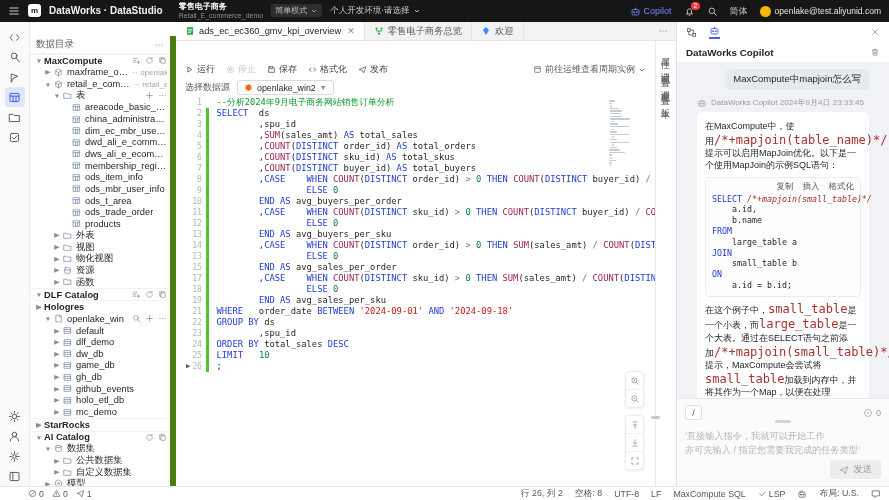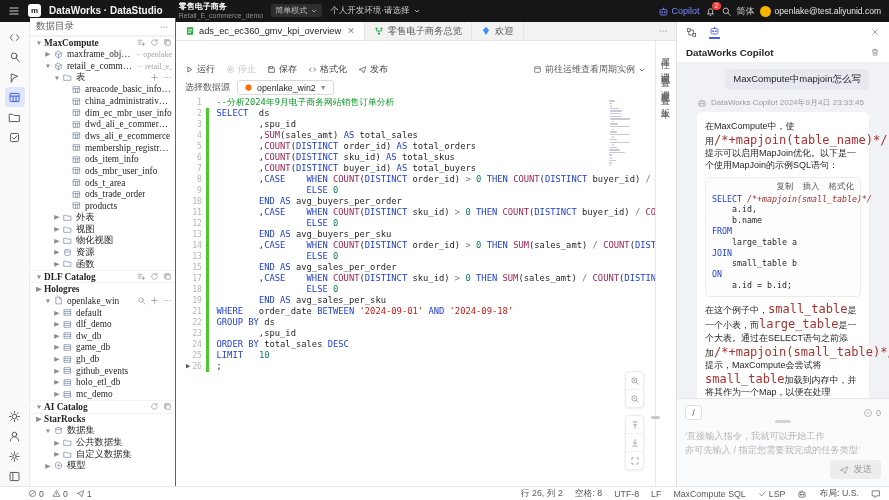--- a/index.html
+++ b/index.html
@@ -12,37 +12,37 @@
   .topbar{position:absolute;left:0;top:0;right:0;height:22px;background:#161616;display:flex;
           align-items:center;color:#c9c9c9;font-size:9px;gap:10px;padding:0 8px;box-sizing:border-box;}
   .tb-left{display:flex;align-items:center;gap:8px;min-width:0;}
   .logo-box{width:13px;height:13px;border-radius:3px;background:#fff;display:flex;align-items:center;justify-content:center;color:#161616;font-weight:bold;font-size:8px;}
   .product{color:#f2f2f2;font-size:10px;font-weight:bold;white-space:nowrap;}
   .ws{display:flex;flex-direction:column;line-height:1.1;margin-left:8px;}
   .ws-name{color:#fff;font-size:8px;font-weight:bold;}
   .ws-id{color:#8f8f8f;font-size:7px;}
   .chip{display:flex;align-items:center;gap:3px;background:#2e2e2e;border-radius:2px;padding:1px 4px;font-size:8px;color:#bdbdbd;}
   .env{display:flex;align-items:center;gap:3px;font-size:8.5px;color:#cfcfcf;}
-  .tb-right{margin-left:auto;display:flex;align-items:center;gap:5px;}
+  .tb-right{margin-left:auto;display:flex;align-items:center;gap:12px;}
   .copilot-btn{display:flex;align-items:center;gap:3px;color:#7b87ff;font-size:9px;}
   .bell{position:relative;color:#c9c9c9;}
   .badge{position:absolute;top:-4px;right:-5px;background:#f53f3f;color:#fff;font-size:6.5px;border-radius:5px;padding:0 2.5px;line-height:8px;}
   .avatar{width:11px;height:11px;border-radius:50%;background:#f7b500;display:inline-block;flex:none;}
   .account{font-size:8.5px;color:#e6e6e6;display:flex;align-items:center;gap:4px;}
 
   
   .rail{position:absolute;left:0;top:22px;bottom:14px;width:30px;background:#fafafa;border-right:1px solid #ebebeb;
         display:flex;flex-direction:column;align-items:center;padding-top:5px;box-sizing:border-box;}
   .ric{width:20px;height:20px;display:flex;align-items:center;justify-content:center;color:#595959;border-radius:4px;margin-bottom:0px;}
   .ric.active{background:#dfe6fb;color:#3d5be8;}
   .rail-spacer{flex:1;}
 
   
-  .tree{position:absolute;left:30px;top:18px;bottom:14px;width:146px;background:#fff;border-right:1px solid #4d7c0f;
-        overflow:hidden;box-sizing:border-box;font-family:Liberation Serif, serif;}
+  .tree{position:absolute;left:30px;top:36px;bottom:14px;width:146px;background:#fff;border-right:6px solid #4d7c0f;
+        overflow:hidden;box-sizing:border-box;}
   .thead{height:17px;display:flex;align-items:center;padding:0 6px;color:#595959;font-size:9.5px;border-bottom:1px solid #f3f3f3;}
   .thead .ic{margin-left:auto;color:#8c8c8c;}
   .trow{height:11.65px;display:flex;align-items:center;font-size:9.3px;color:#262626;white-space:nowrap;overflow:hidden;padding-right:3px;}
   .tsec{font-weight:bold;border-top:1px solid #f2f2f2;}
   .chev{width:10px;color:#8c8c8c;font-size:7px;text-align:center;flex:none;transform:scaleY(.9);}
   .ticon{width:11px;color:#70829e;margin-right:3px;flex:none;display:inline-flex;justify-content:center;}
   .tlabel{overflow:hidden;text-overflow:ellipsis;}
   .tbadge{color:#a6a6a6;font-size:8px;margin-left:4px;overflow:hidden;}
   .tacts{margin-left:auto;display:flex;gap:4px;color:#8c8c8c;padding-left:4px;}
 
@@ -683,39 +683,39 @@
             <span class="ic">
               <svg viewBox="0 0 16 16" width="9" height="9" fill="none" stroke="currentColor" stroke-width="1.2" stroke-linecap="round" stroke-linejoin="round">
                 <rect x="2.5" y="3" width="11" height="10"></rect>
                 <path d="M2.5 6.3h11M2.5 9.6h11"></path>
               </svg>
             </span>
           </span>
           <span class="tlabel">mc_demo</span>
         </div>
         <div class="trow tsec" style="padding-left:4px">
+          <span class="chev">▶</span>
+          <span class="tlabel">StarRocks</span>
+        </div>
+        <div class="trow tsec" style="padding-left:4px">
           <span class="chev">▼</span>
           <span class="tlabel">AI Catalog</span>
           <span class="tacts">
             <span class="ic">
               <svg viewBox="0 0 16 16" width="9" height="9" fill="none" stroke="currentColor" stroke-width="1.2" stroke-linecap="round" stroke-linejoin="round">
                 <path d="M13 8a5 5 0 1 1-1.6-3.7M12.6 2.5v2.6H10"></path>
               </svg>
             </span>
             <span class="ic">
               <svg viewBox="0 0 16 16" width="9" height="9" fill="none" stroke="currentColor" stroke-width="1.2" stroke-linecap="round" stroke-linejoin="round">
                 <rect x="5" y="5" width="8" height="8" rx="1"></rect>
                 <path d="M11 5V3H3v8h2"></path>
               </svg>
             </span>
           </span>
-        </div>
-        <div class="trow tsec" style="padding-left:4px">
-          <span class="chev">▶</span>
-          <span class="tlabel">StarRocks</span>
         </div>
         <div class="trow" style="padding-left:13px">
           <span class="chev">▼</span>
           <span class="ticon">
             <span class="ic">
               <svg viewBox="0 0 16 16" width="9" height="9" fill="none" stroke="currentColor" stroke-width="1.2" stroke-linecap="round" stroke-linejoin="round">
                 <ellipse cx="8" cy="4.5" rx="5" ry="2"></ellipse>
                 <path d="M3 4.5v7c0 1.1 2.2 2 5 2s5-.9 5-2v-7"></path>
               </svg>
             </span>

